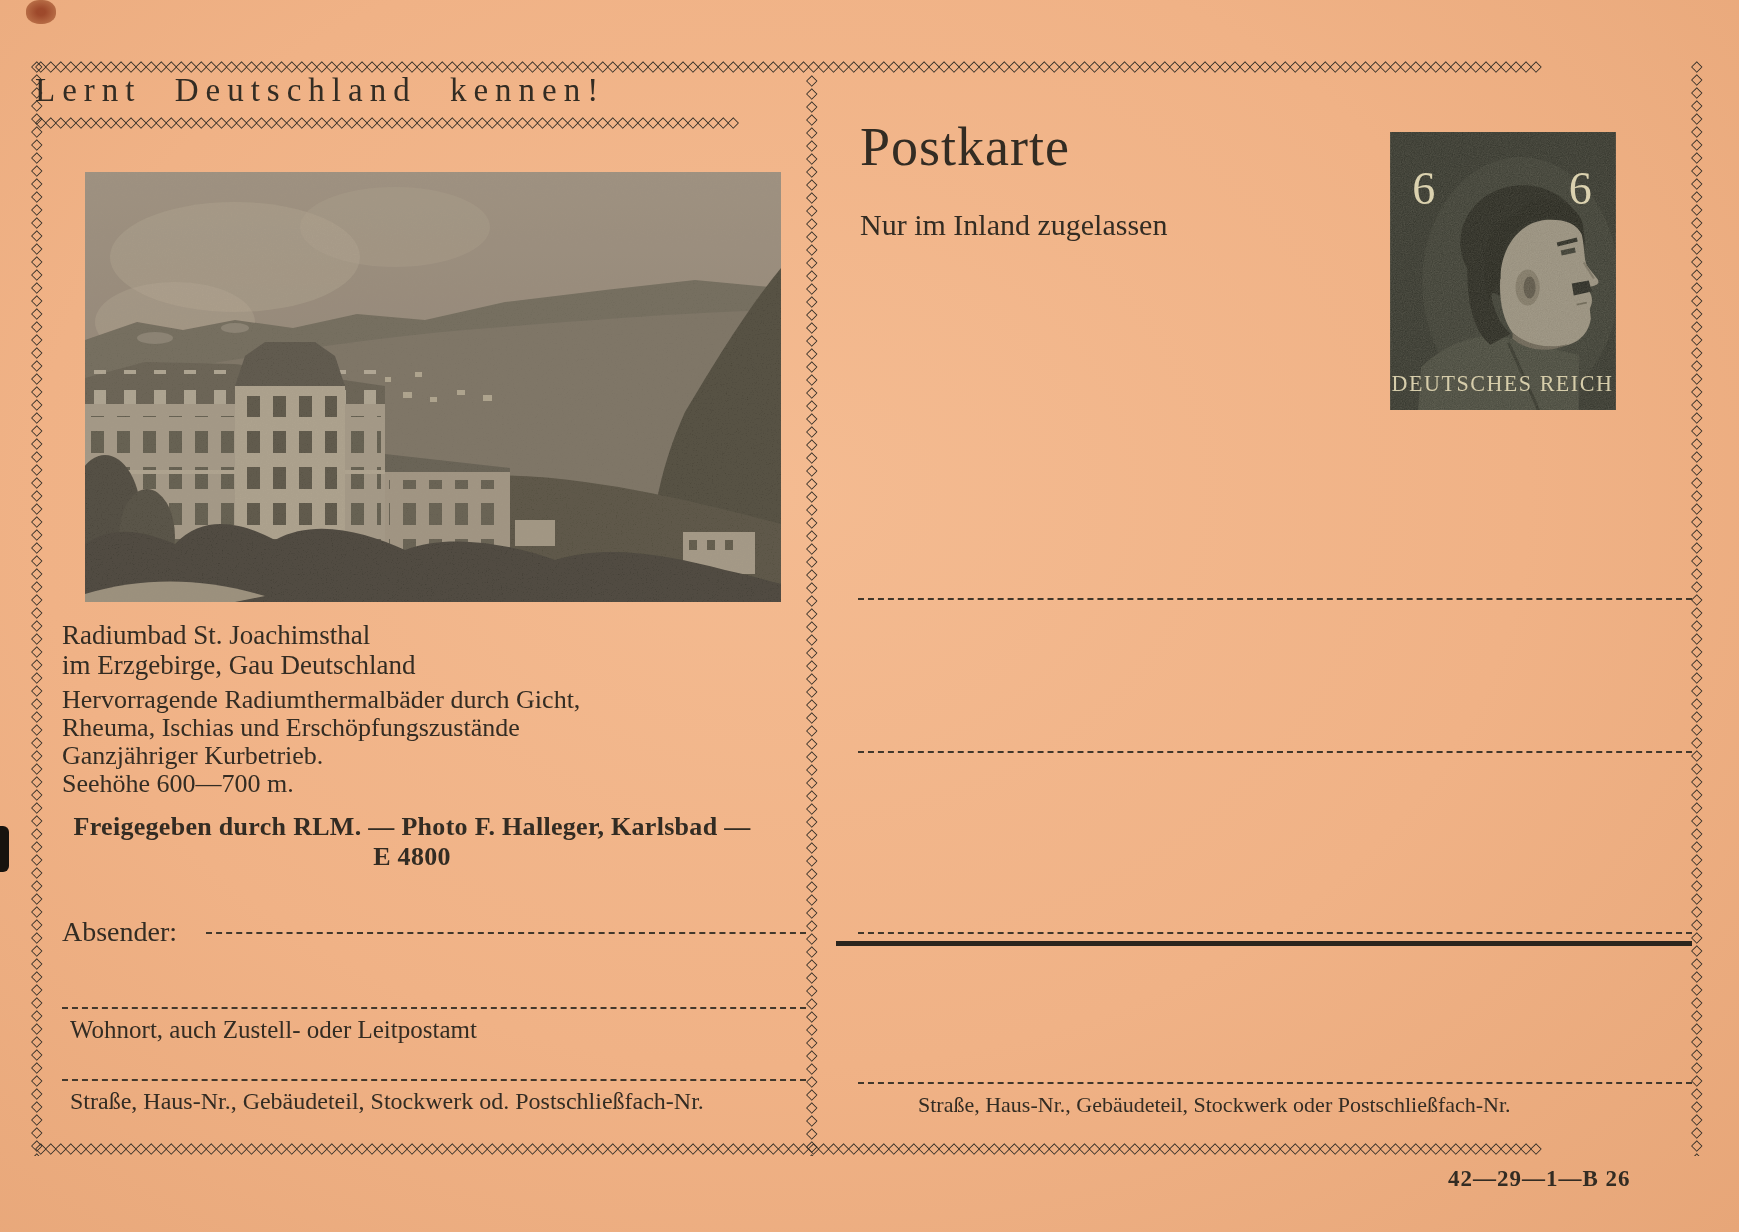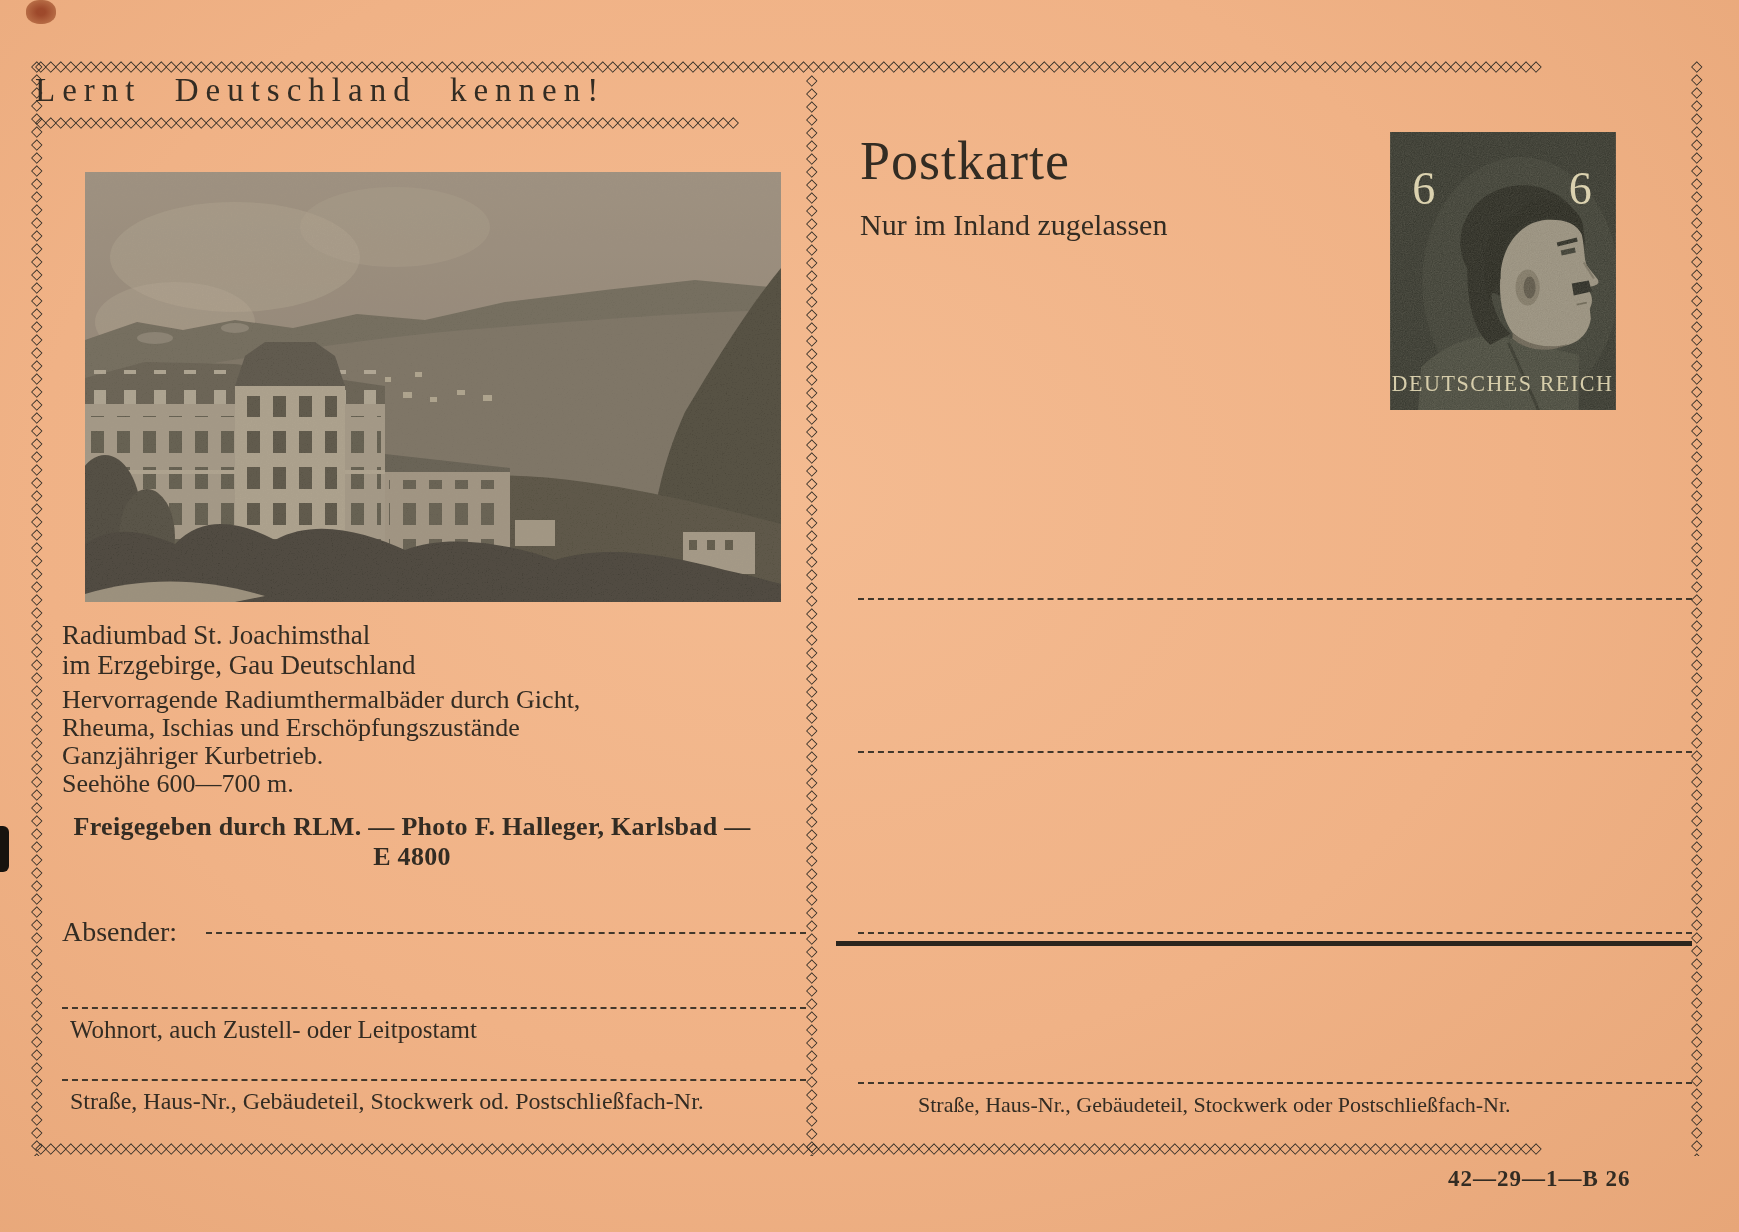--- a/index.html
+++ b/index.html
@@ -21,21 +21,21 @@
   .cap-gap{height:6px;}
   .credit{position:absolute;left:62px;top:812px;width:700px;text-align:center;font-size:26px;font-weight:bold;letter-spacing:.3px;}
   .absender-row{position:absolute;left:62px;top:916px;width:744px;display:flex;align-items:baseline;gap:29px;}
   .absender-label{font-size:28px;}
   .dotfill{flex:1;border-bottom:2.5px dashed #42382c;transform:translateY(-7px);height:1px;}
   .dotted{position:absolute;border-bottom:2.5px dashed #42382c;height:1px;}
   .lbl{position:absolute;white-space:nowrap;margin-left:8px;}
   .wohnort{left:62px;top:1016px;font-size:25px;}
   .strasse-left{left:62px;top:1088px;font-size:24px;}
   .strasse-right{left:910px;top:1092px;font-size:22px;}
-  .postkarte{position:absolute;left:860px;top:130px;font-size:54px;letter-spacing:1px;}
+  .postkarte{position:absolute;left:860px;top:116px;font-size:54px;letter-spacing:1px;}
   .subtitle{position:absolute;left:860px;top:208px;font-size:30px;}
   .thickrule{position:absolute;left:836px;top:941px;width:856px;height:5px;background:#2b251d;}
   .printcode{position:absolute;left:1448px;top:1166px;font-size:23px;font-weight:bold;letter-spacing:1px;}
   .photo{position:absolute;left:85px;top:172px;width:696px;height:430px;}
   .stamp{position:absolute;left:1390px;top:132px;width:226px;height:278px;}
   .artifact-red{position:absolute;left:26px;top:0;width:30px;height:24px;background:radial-gradient(#8a3016 20%,#a85a35 70%,transparent 100%);border-radius:45%;opacity:.8;}
   .artifact-notch{position:absolute;left:0;top:826px;width:9px;height:46px;background:#17130e;border-radius:0 6px 6px 0;}
 </style>
 </head>
 <body>

